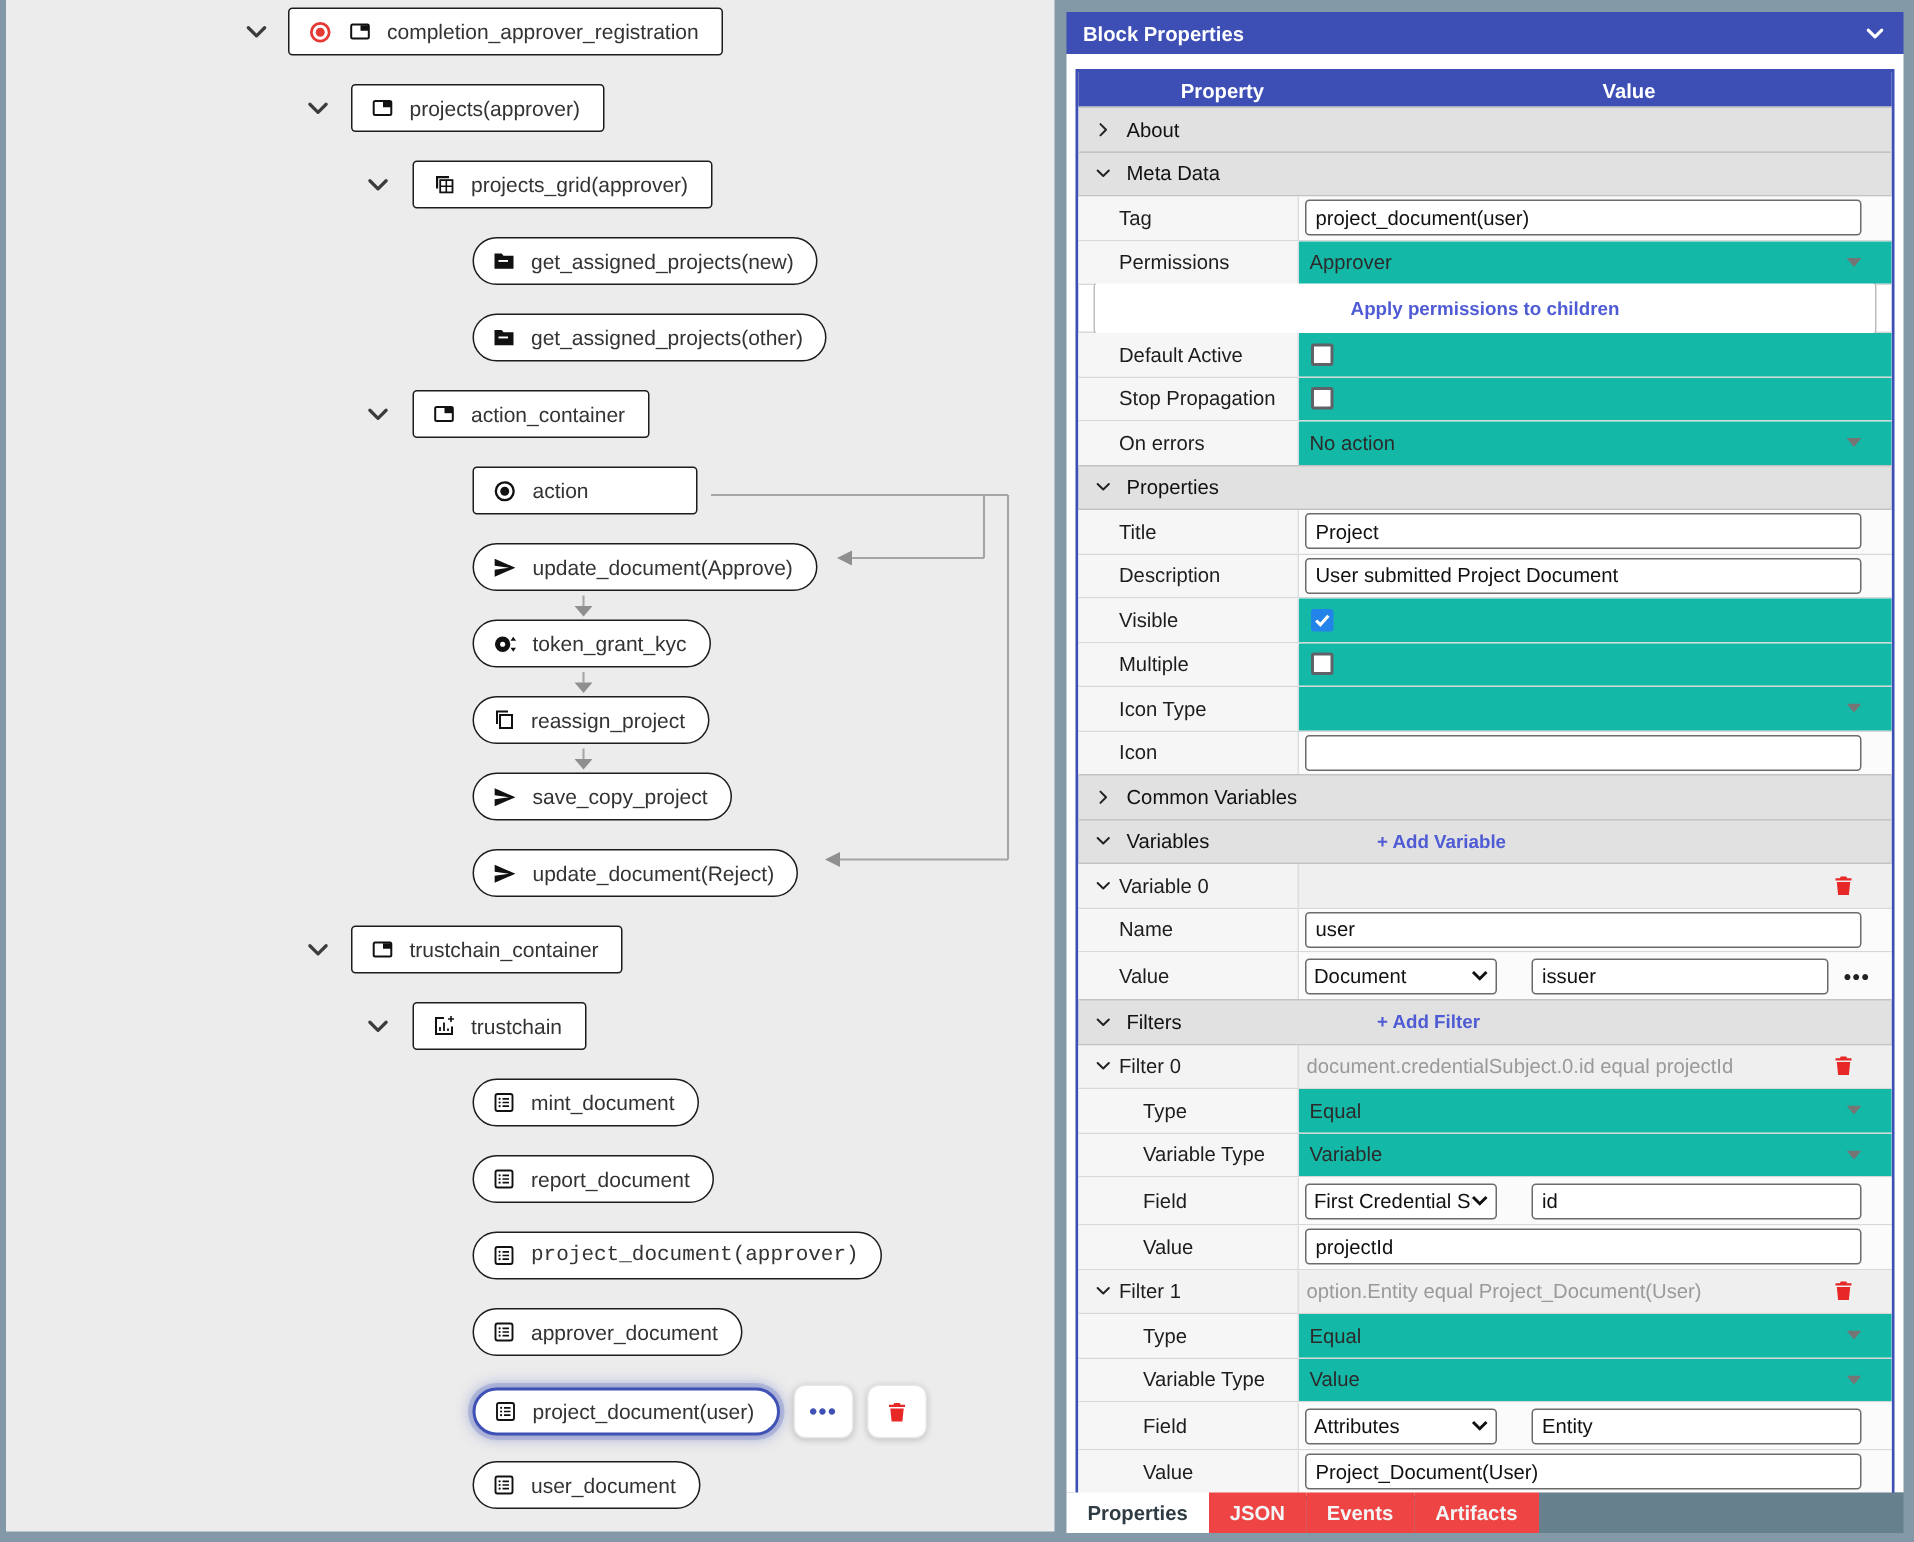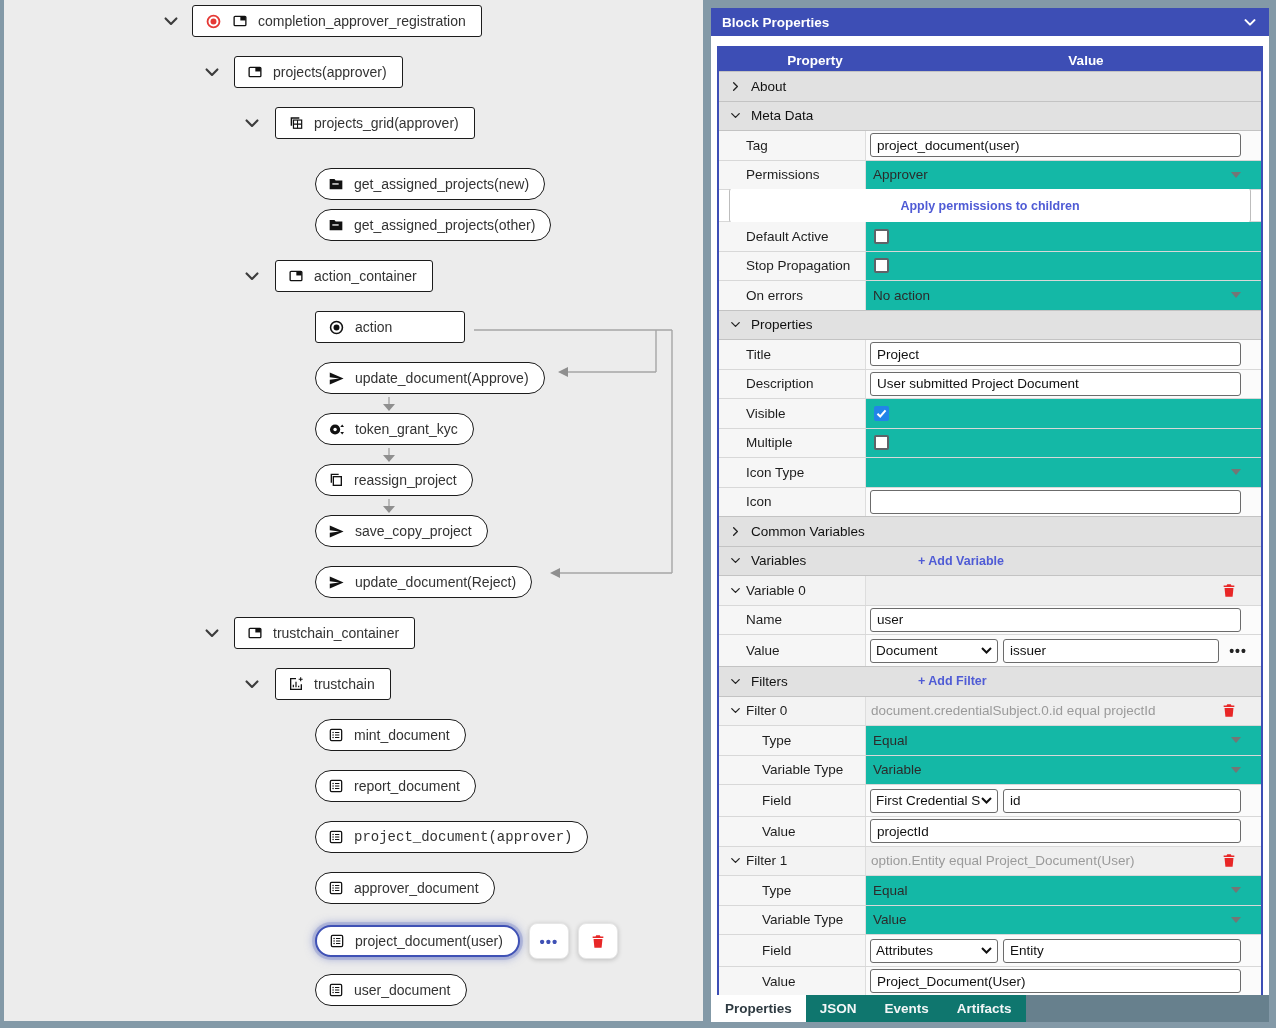--- a/index.html
+++ b/index.html
@@ -85,30 +85,30 @@
   .apply-btn{
     flex:1;margin:0 10px;height:37px;background:#fff;border:1px solid #bdbdbd;border-radius:4px;
     color:#4F5BD5;font-weight:bold;font-size:12.5px;font-family:inherit;cursor:pointer;
   }
   .mini-select{
     width:128px;height:24px;margin-left:4px;border:1px solid #6b6b6b;border-radius:3px;background:#fff;
     display:flex;align-items:center;box-sizing:border-box;padding:0 5px;cursor:pointer;flex:none;
   }
   .mini-select .ms-text{flex:1;overflow:hidden;white-space:nowrap;color:#111;}
   .mini-input{
-    flex:1;height:24px;margin-left:5px;margin-right:20px;border:1px solid #6b6b6b;border-radius:3px;
+    flex:1;height:24px;margin-left:23px;margin-right:20px;border:1px solid #6b6b6b;border-radius:3px;
     background:#fff;font-family:inherit;font-size:13.5px;color:#111;padding:0 6px;min-width:0;box-sizing:border-box;
   }
   .mini-input.w-more{margin-right:4px;}
   .more-dots{width:30px;text-align:center;color:#222;font-weight:bold;letter-spacing:1px;font-size:14px;margin-right:8px;cursor:pointer;}
   
   .tabbar{position:absolute;left:0;top:995px;width:100%;height:27px;display:flex;align-items:stretch;}
   .tab{display:flex;align-items:center;padding:0 14px;font-size:13.5px;font-weight:bold;cursor:pointer;}
   .tab.active{background:#fff;color:#2F3B42;}
-  .tab.inactive{background:#0f766e;color:#F3F6F7;}
+  .tab.inactive{background:#ef4444;color:#F3F6F7;}
   .tab-fill{flex:1;background:#67808D;}
 </style>
 </head>
 <body>
 
 <div class="canvas">
   <svg id="connectors" width="699" height="1021">
       <line x1="470" y1="330" x2="668" y2="330" stroke="#A6A6A6" stroke-width="1.4"></line>
       <line x1="652" y1="330" x2="652" y2="372" stroke="#A6A6A6" stroke-width="1.4"></line>
       <line x1="652" y1="372" x2="564" y2="372" stroke="#A6A6A6" stroke-width="1.4"></line>
@@ -166,21 +166,21 @@
           <span class="node-icon">
             <svg viewBox="0 0 24 24" width="16" height="16">
               <path d="M4 3.5h13v2.2H6.2V16H4z" fill="#111"></path>
               <rect x="8.2" y="7.6" width="12.3" height="12.3" fill="none" stroke="#111" stroke-width="1.8"></rect>
               <path d="M8.2 13.7h12.3M14.3 7.6v12.3" stroke="#111" stroke-width="1.6"></path>
             </svg>
           </span>
           <span>projects_grid(approver)</span>
         </div>
       </div>
-      <div class="node-row" style="left: 311px; top: 168px; text-align: right;">
+      <div class="node-row" style="left: 311px; top: 158px; text-align: right;">
         <div class="node-box pill">
           <span class="node-icon">
             <svg viewBox="0 0 24 24" width="16" height="16">
               <path d="M2.5 4.5h7.2l1.8 2.2h10v13h-19z" fill="#111"></path>
               <rect x="6.5" y="11" width="9.5" height="1.9" fill="#fff"></rect>
             </svg>
           </span>
           <span>get_assigned_projects(new)</span>
         </div>
       </div>

